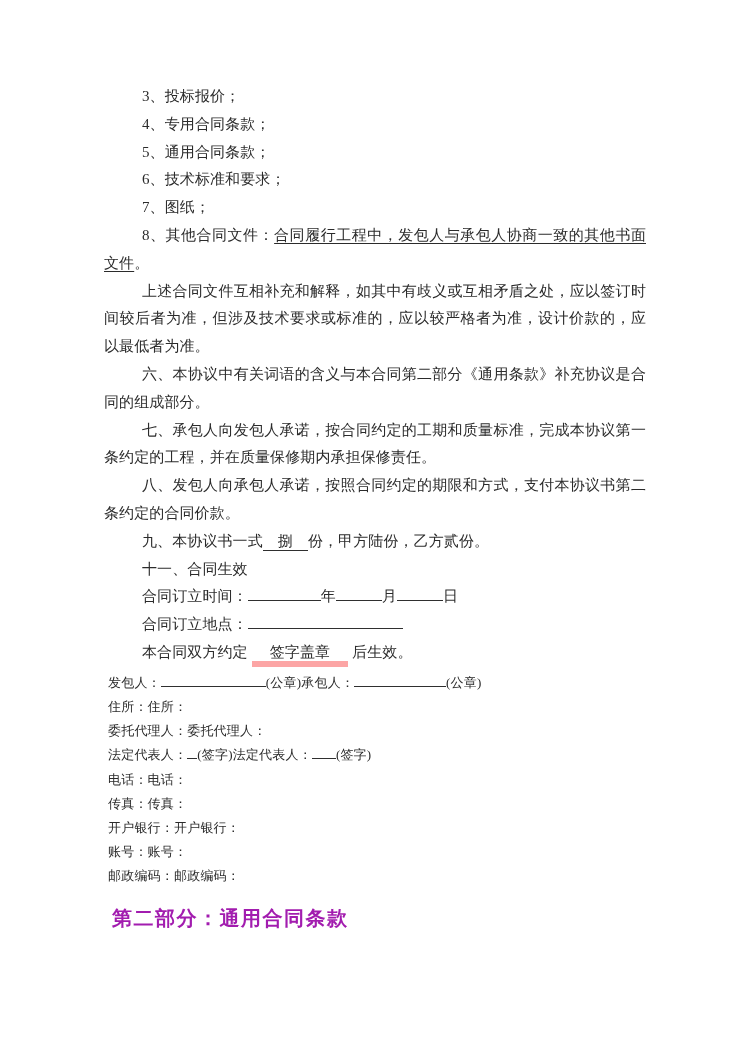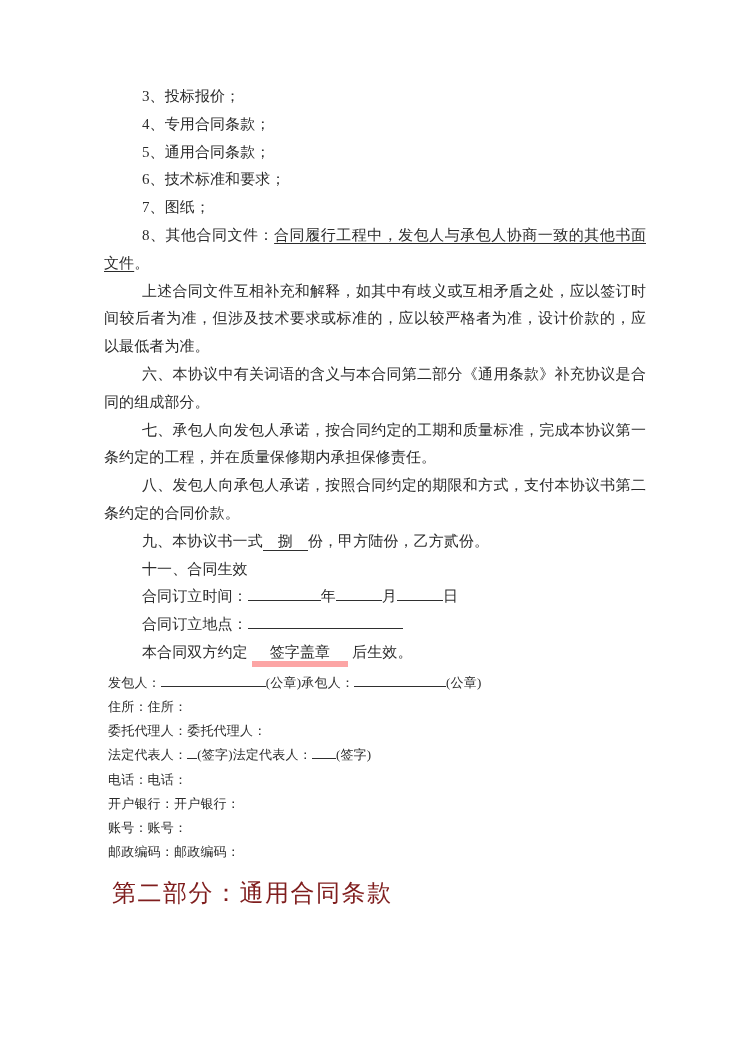--- a/index.html
+++ b/index.html
@@ -48,25 +48,25 @@
   .sig { margin-top: 4px; padding-left: 4px; }
   .sig p {
     font-size: 13px;
     line-height: 24.2px;
     letter-spacing: 0.2px;
     text-align: left;
   }
   .part2 {
     margin: 13px 0 0 0;
     padding-left: 8px;
-    font-size: 24px;
-    font-weight: normal;
+    font-size: 20px;
+    font-weight: bold;
     letter-spacing: 1.5px;
     line-height: 32px;
-    color: #7f1d1d;
+    color: #a21caf;
   }
 </style>
 </head>
 <body>
 
 <div class="page">
   <div class="content">
 
     <p class="indent">3、投标报价；</p>
     <p class="indent">4、专用合同条款；</p>
@@ -99,20 +99,21 @@
       <p><span>发包人：</span><span class="blank w105"></span><span>(公章)</span><span>承包人：</span><span class="blank w92"></span><span>(公章)</span></p>
 
       <p><span>住所：</span><span>住所：</span></p>
 
       <p><span>委托代理人：</span><span>委托代理人：</span></p>
 
       <p><span>法定代表人：</span><span class="blank w10"></span><span>(签字)</span><span>法定代表人：</span><span class="blank w24"></span><span>(签字)</span></p>
 
       <p><span>电话：</span><span>电话：</span></p>
 
+      <p><span>传真：</span><span>传真：</span></p>
 
       <p><span>开户银行：</span><span>开户银行：</span></p>
 
       <p><span>账号：</span><span>账号：</span></p>
 
       <p><span>邮政编码：</span><span>邮政编码：</span></p>
     </div>
 
     <h2 class="part2">第二部分：通用合同条款</h2>
 

